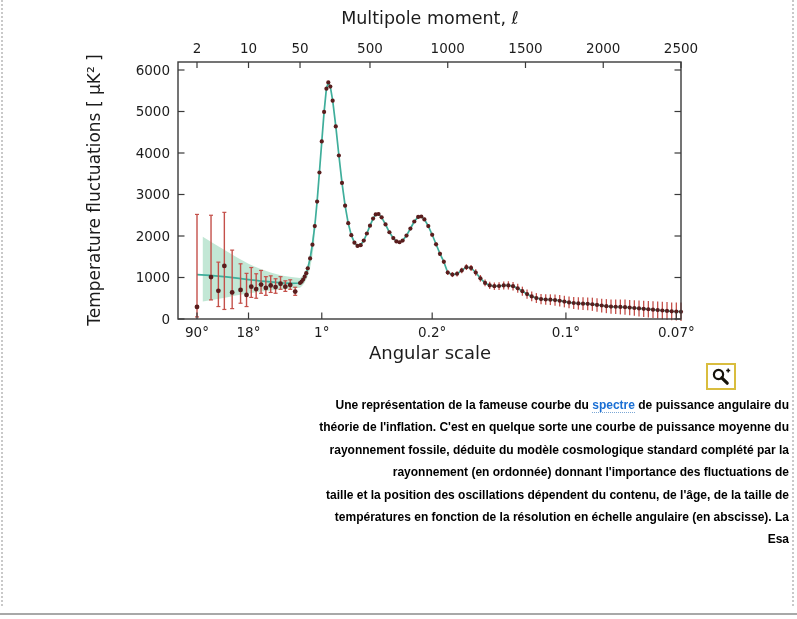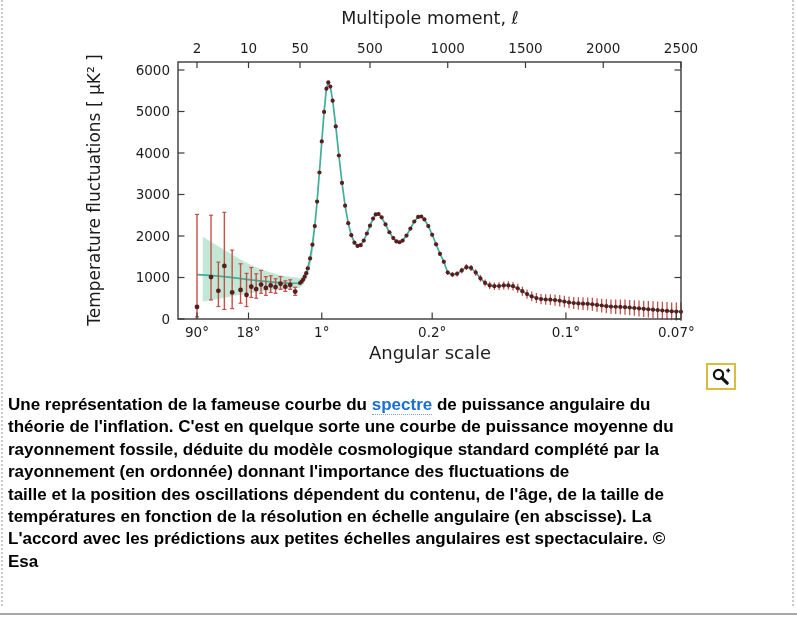--- a/index.html
+++ b/index.html
@@ -6,22 +6,22 @@
   #stage{position:relative;width:797px;height:619px;background:#ffffff;overflow:hidden;
          font-family:"Liberation Sans",sans-serif;}
   .edge{position:absolute;top:0;height:606px;width:0;}
   .edge.left{left:1px;border-left:2px dotted #c9c9c9;}
   .edge.right{left:792px;border-left:2px dotted #c9c9c9;}
   #bottom-rule{position:absolute;left:0;top:613px;width:797px;height:2px;background:#a8a8a8;}
   #chart-wrap{position:absolute;left:0;top:0;width:797px;height:380px;}
   #zoom-btn{position:absolute;left:706px;top:363px;width:30px;height:27px;background:#fffffe;
             border:2px solid #d9bd3e;box-sizing:border-box;display:flex;align-items:center;
             justify-content:center;cursor:pointer;padding:0;}
-  #caption{position:absolute;left:8px;top:394px;width:781px;text-align:left;
-           font-weight:bold;font-size:17px;line-height:22.4px;color:#000;}
+  #caption{position:absolute;left:8px;top:394px;width:781px;text-align:right;
+           font-weight:bold;font-size:12px;line-height:22.4px;color:#000;}
   .caption-line{white-space:nowrap;}
   .caption-link{text-decoration:none;border-bottom:1px dotted #7aa7d6;cursor:pointer;}
   svg text{font-family:"DejaVu Sans",sans-serif;}
 </style>
 </head>
 <body>
 
 <div id="stage">
   <div class="edge left"></div>
   <div class="edge right"></div>
@@ -383,18 +383,17 @@
     </svg>
   </button>
 
   <div id="caption">
       <div class="caption-line"><span>Une représentation de la fameuse courbe du </span><a class="caption-link" href="#" style="color: rgb(26, 111, 212);">spectre</a><span> de puissance angulaire du</span></div>
       <div class="caption-line"><span>théorie de l'inflation. C'est en quelque sorte une courbe de puissance moyenne du</span></div>
       <div class="caption-line"><span>rayonnement fossile, déduite du modèle cosmologique standard complété par la</span></div>
       <div class="caption-line"><span>rayonnement (en ordonnée) donnant l'importance des fluctuations de</span></div>
       <div class="caption-line"><span>taille et la position des oscillations dépendent du contenu, de l'âge, de la taille de</span></div>
       <div class="caption-line"><span>températures en fonction de la résolution en échelle angulaire (en abscisse). La</span></div>
-      <div class="caption-line"><span>L'accord avec les prédictions aux petites échelles angulaires est spectaculaire. ©</span></div>
       <div class="caption-line"><span>Esa</span></div>
     </div>
 
   <div id="bottom-rule"></div>
 </div>
 
 </body></html>

